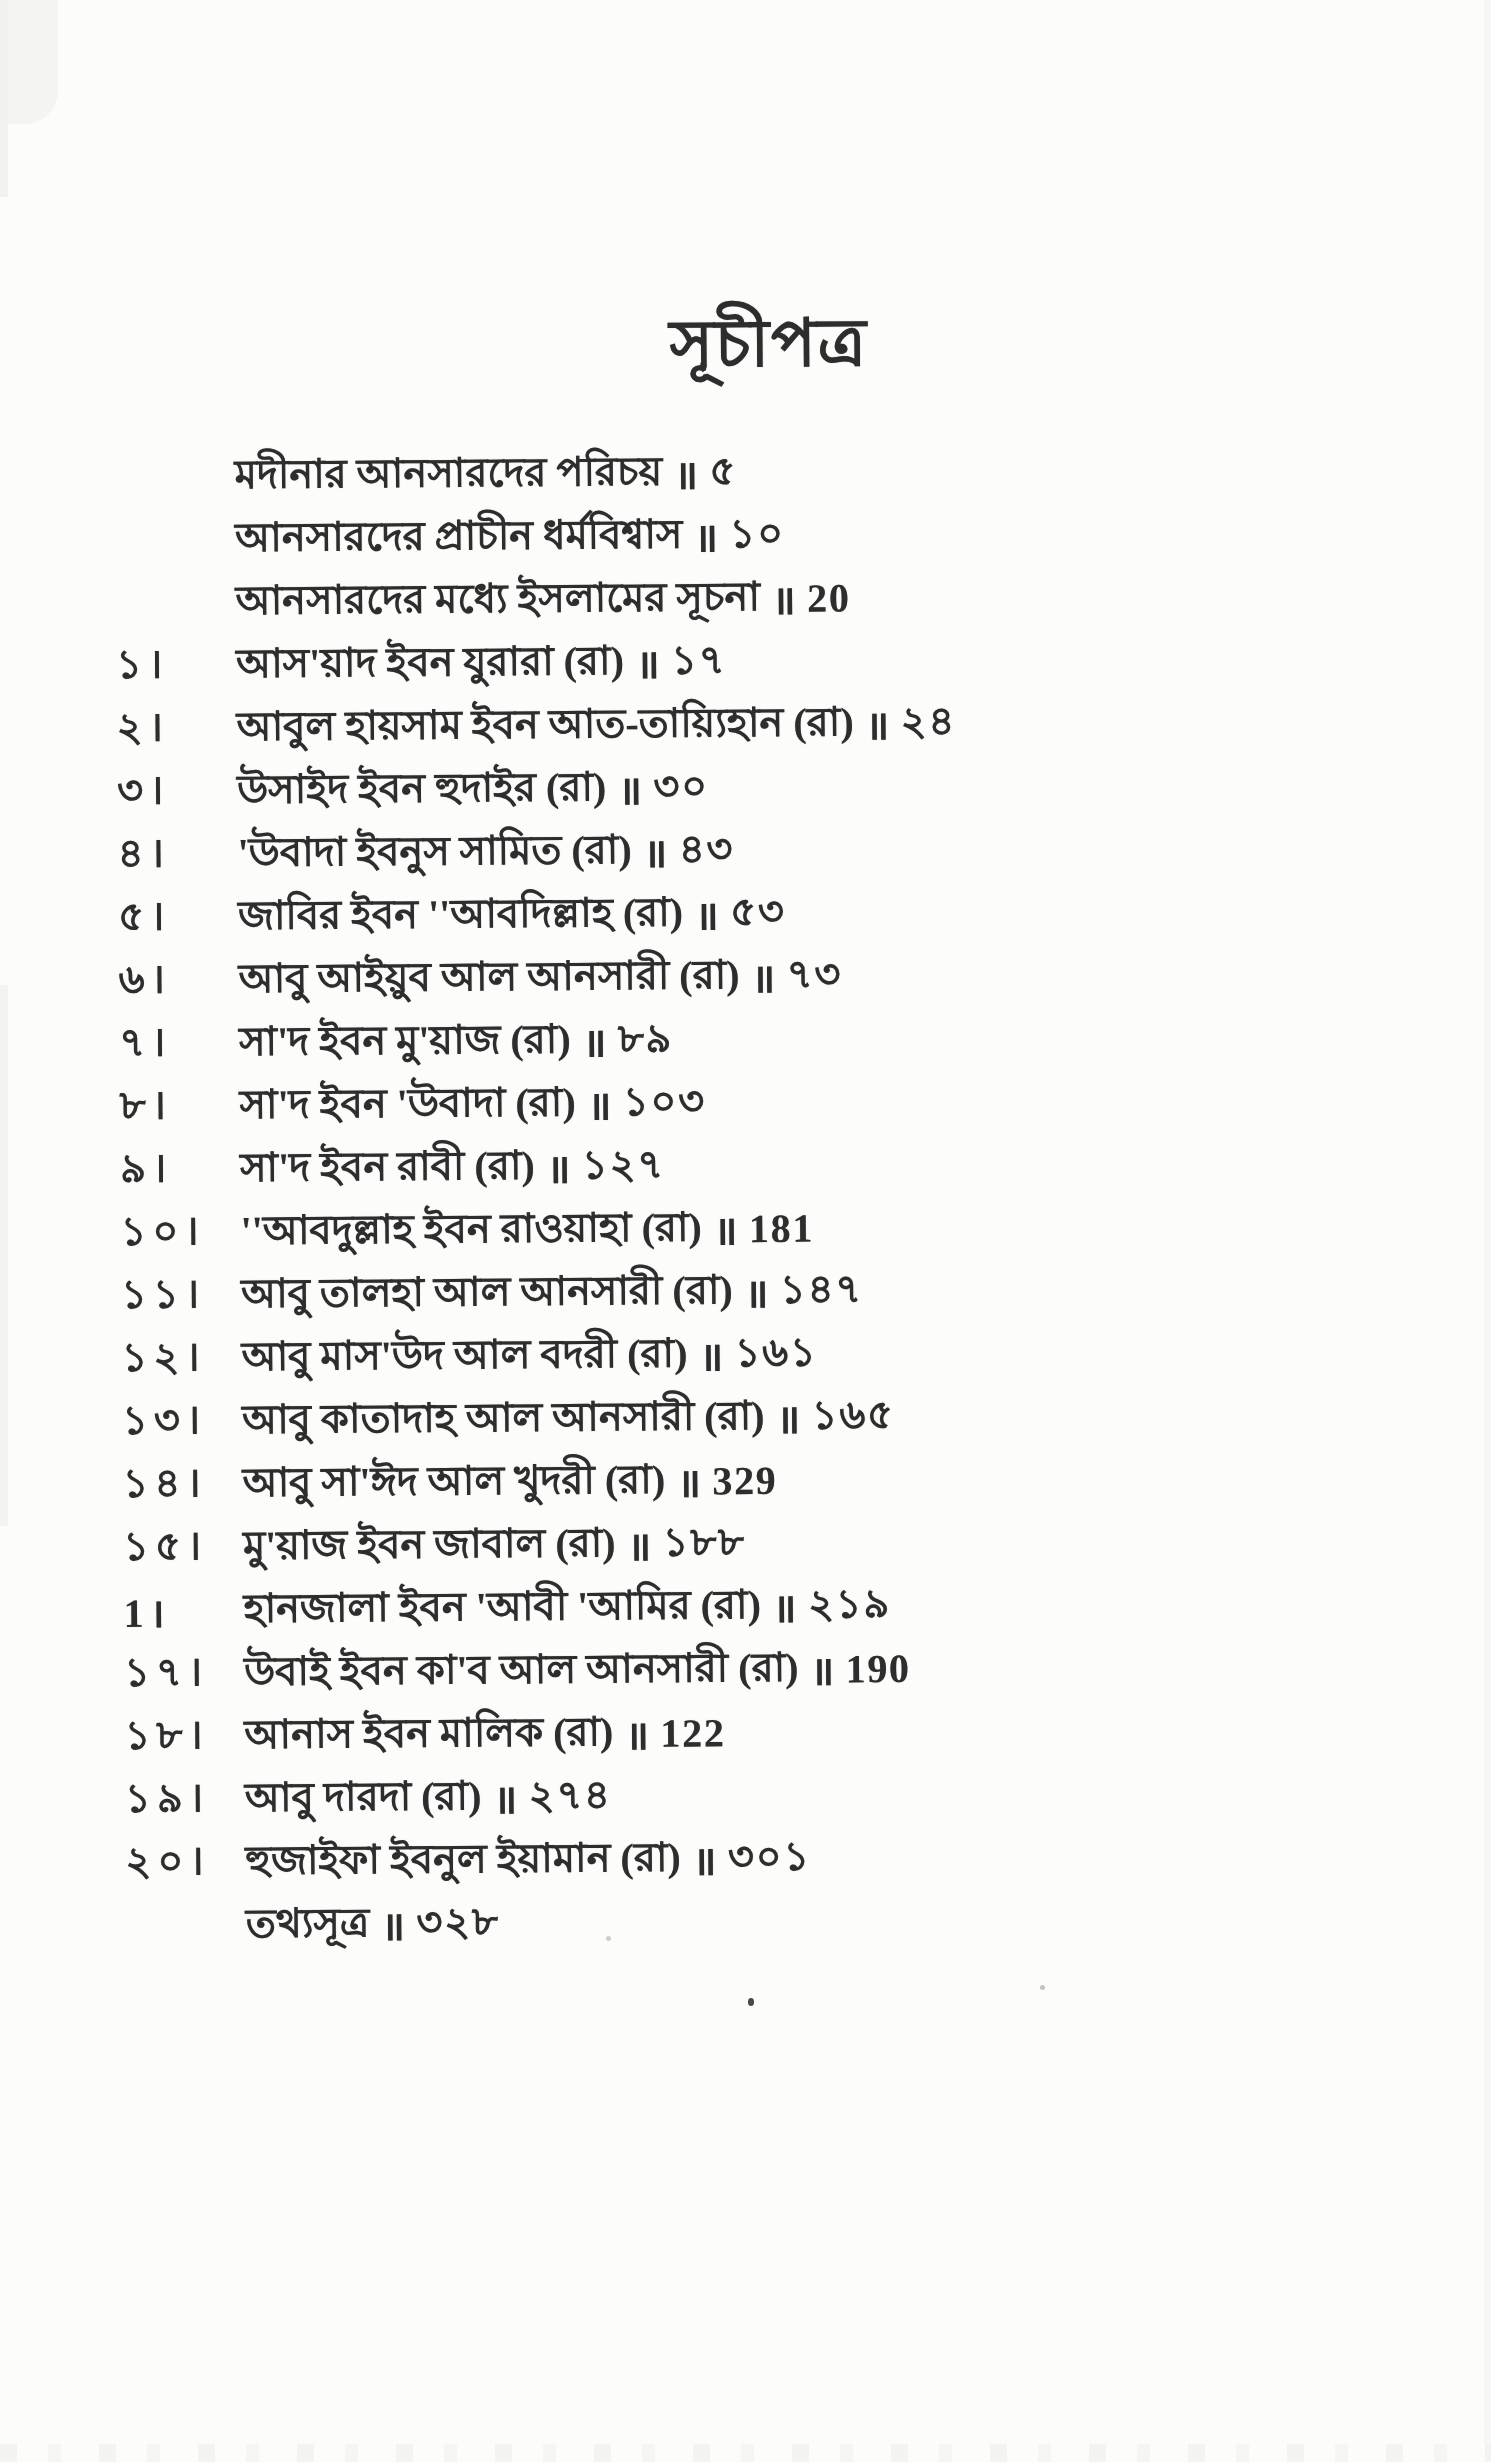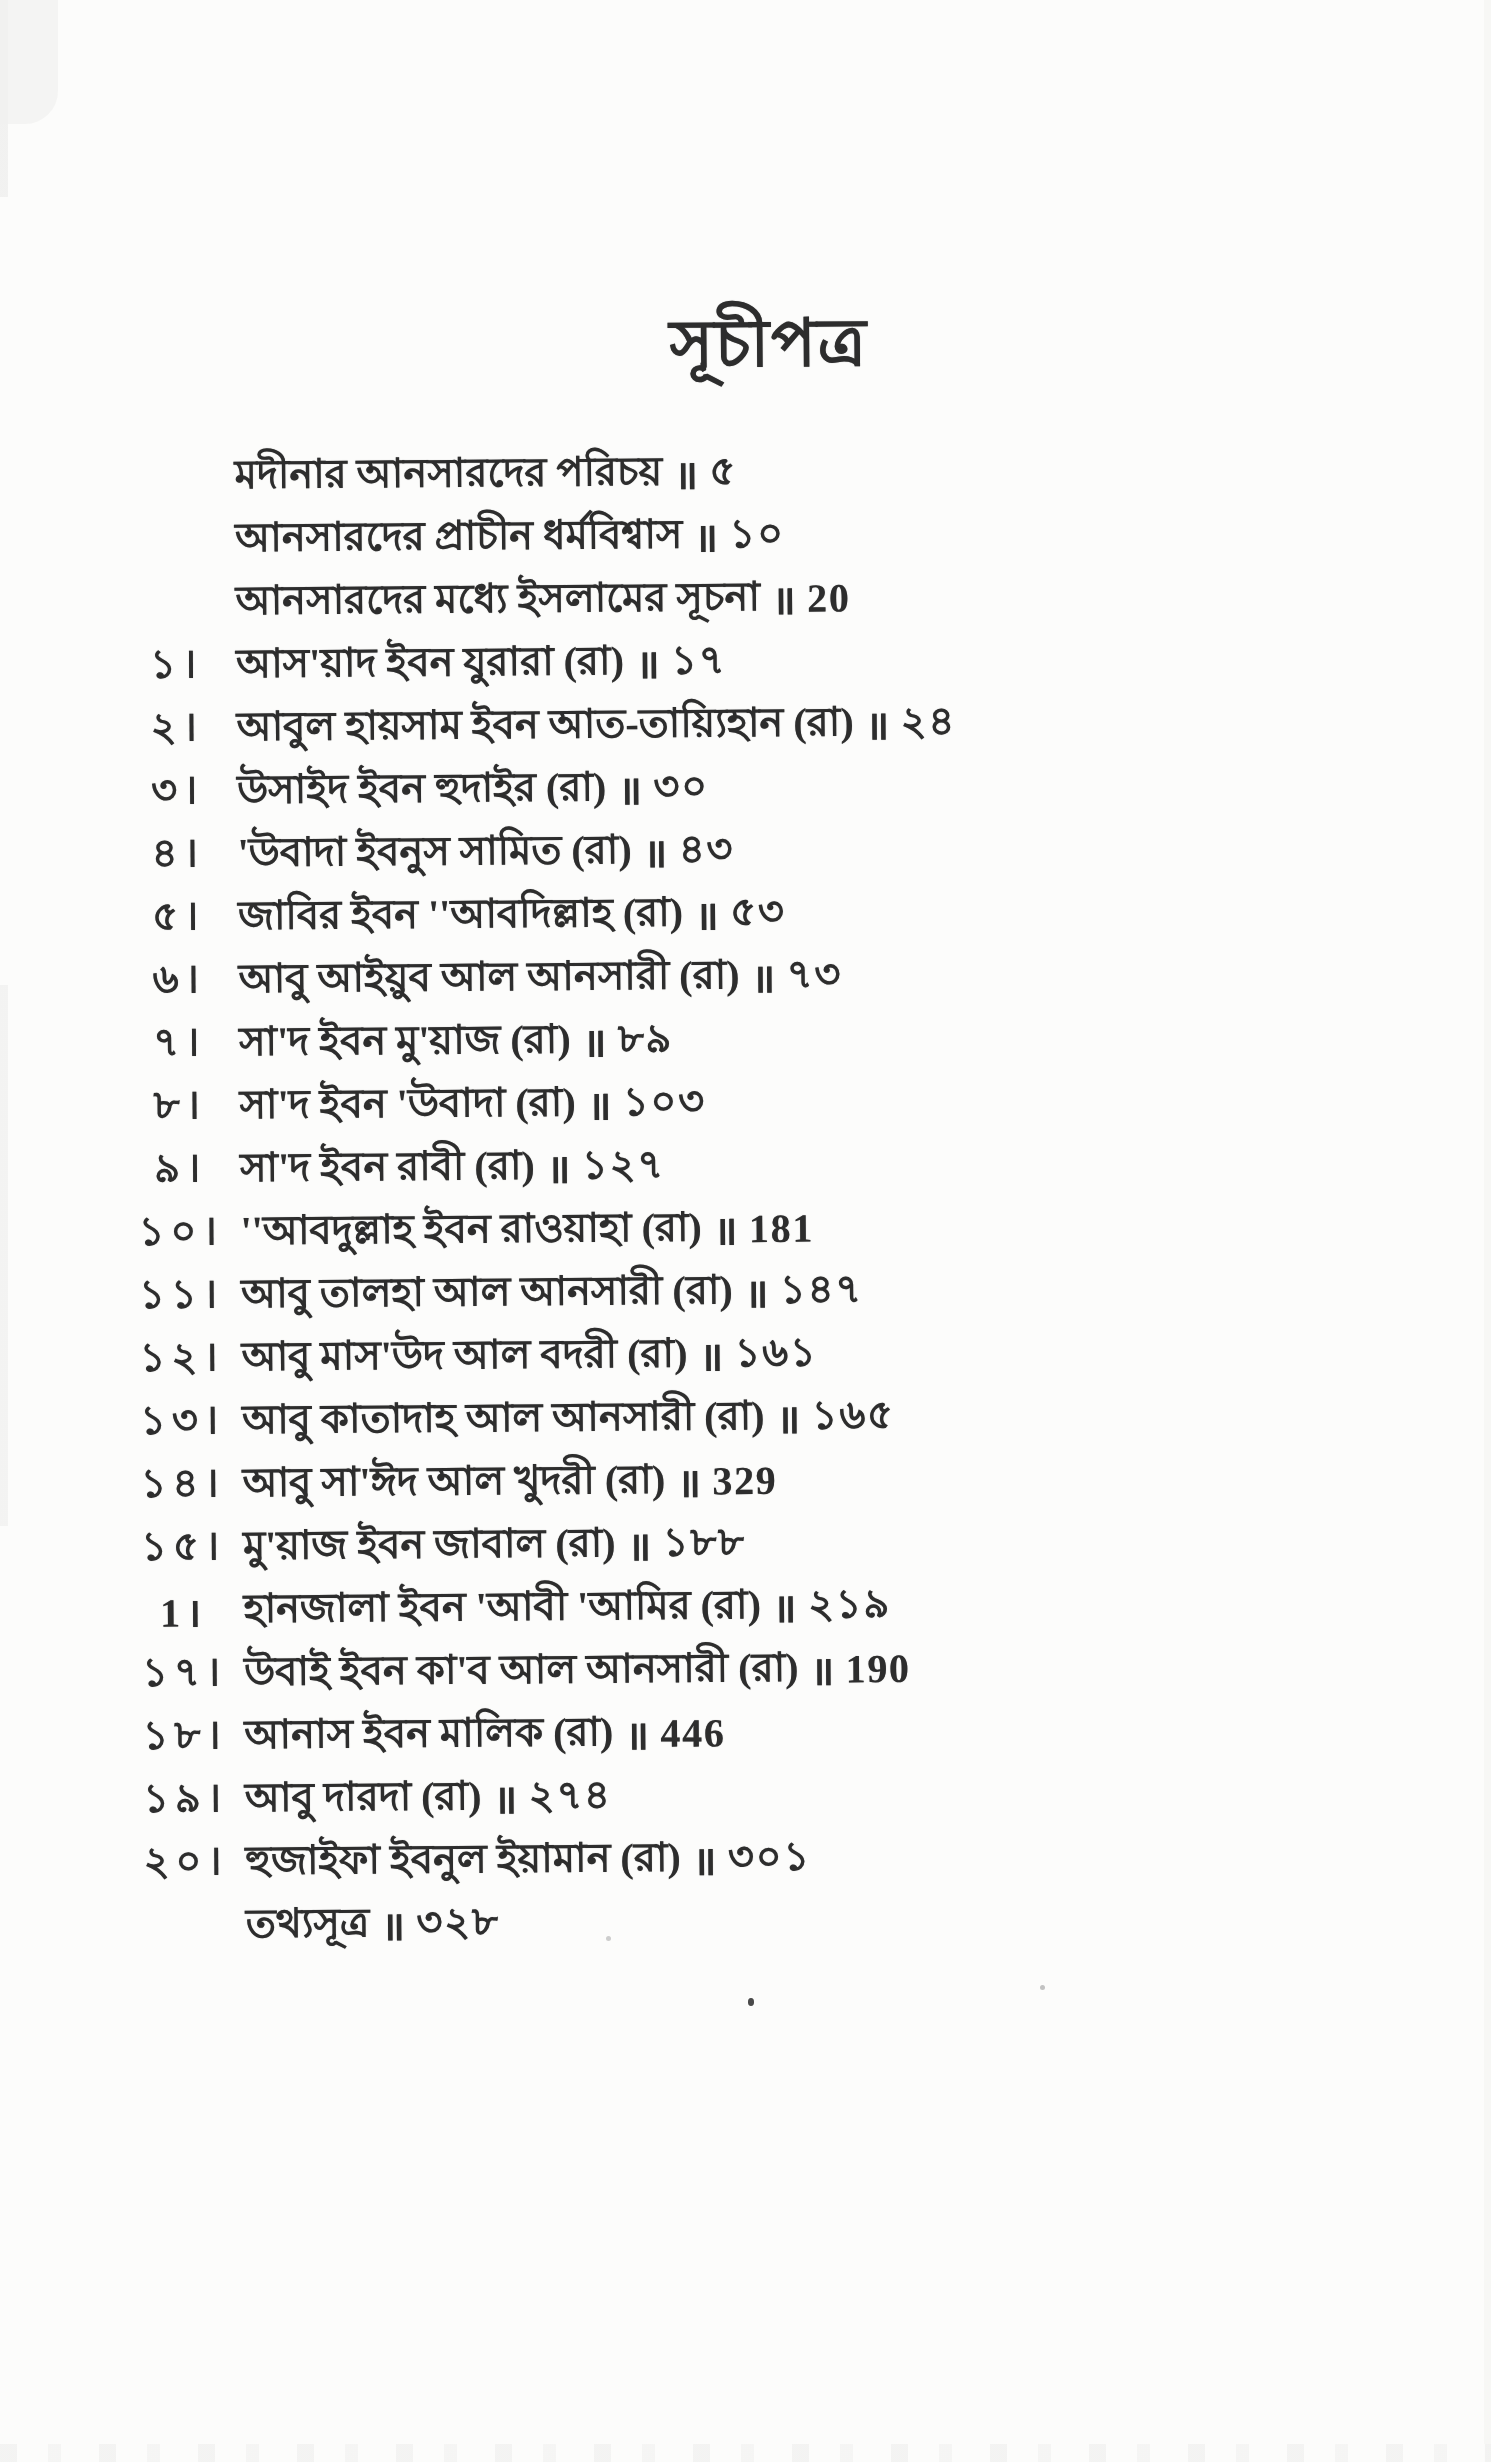--- a/index.html
+++ b/index.html
@@ -4,21 +4,21 @@
 <style>
   html, body { margin:0; padding:0; }
   body {
     width:1491px; height:2462px;
     background:#fcfcfb;
     font-family:"Liberation Serif", "DejaVu Serif", serif;
     color:#2d2d2d;
     position:relative;
     overflow:hidden;
   }
-  .page { position:absolute; inset:0;text-align:center; }
+  .page { position:absolute; inset:0; }
   
   .tilt {
     position:absolute; left:0; top:0; width:100%; height:100%;
     transform:rotate(-0.45deg);
     transform-origin:133px 1160px;
   }
   .title {
     position:absolute;
     left:775px; top:298px;
     transform:translateX(-50%);
@@ -203,21 +203,21 @@
     <span class="num">১৭।</span>
     <span class="entry">উবাই ইবন কা'ব আল আনসারী (রা)</span>
     <span class="sep">॥</span>
     <span class="pagenum">190</span>
   </div>
 
   <div class="row">
     <span class="num">১৮।</span>
     <span class="entry">আনাস ইবন মালিক (রা)</span>
     <span class="sep">॥</span>
-    <span class="pagenum">446</span>
+    <span class="pagenum">122</span>
   </div>
 
   <div class="row">
     <span class="num">১৯।</span>
     <span class="entry">আবু দারদা (রা)</span>
     <span class="sep">॥</span>
     <span class="pagenum">২৭৪</span>
   </div>
 
   <div class="row">

